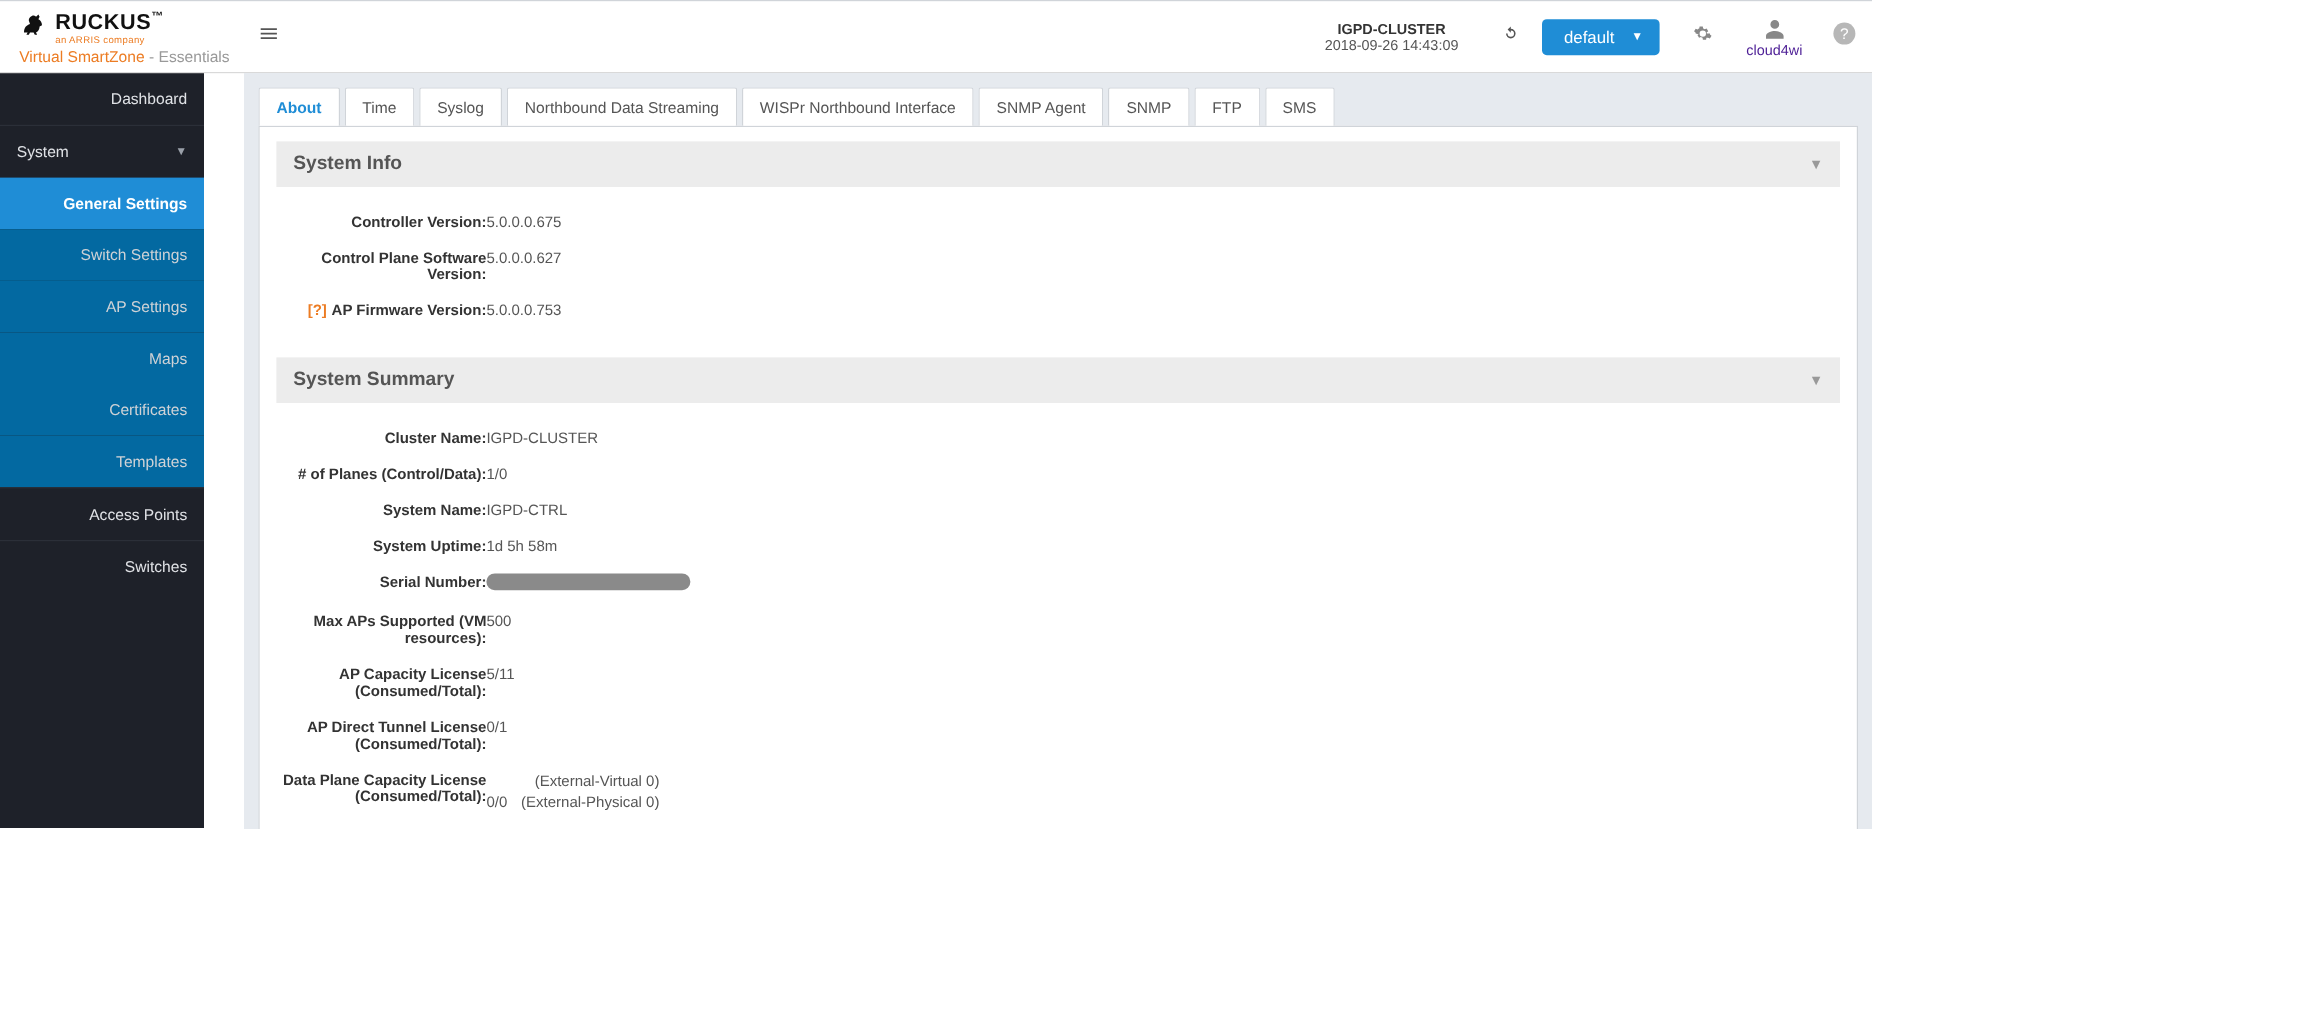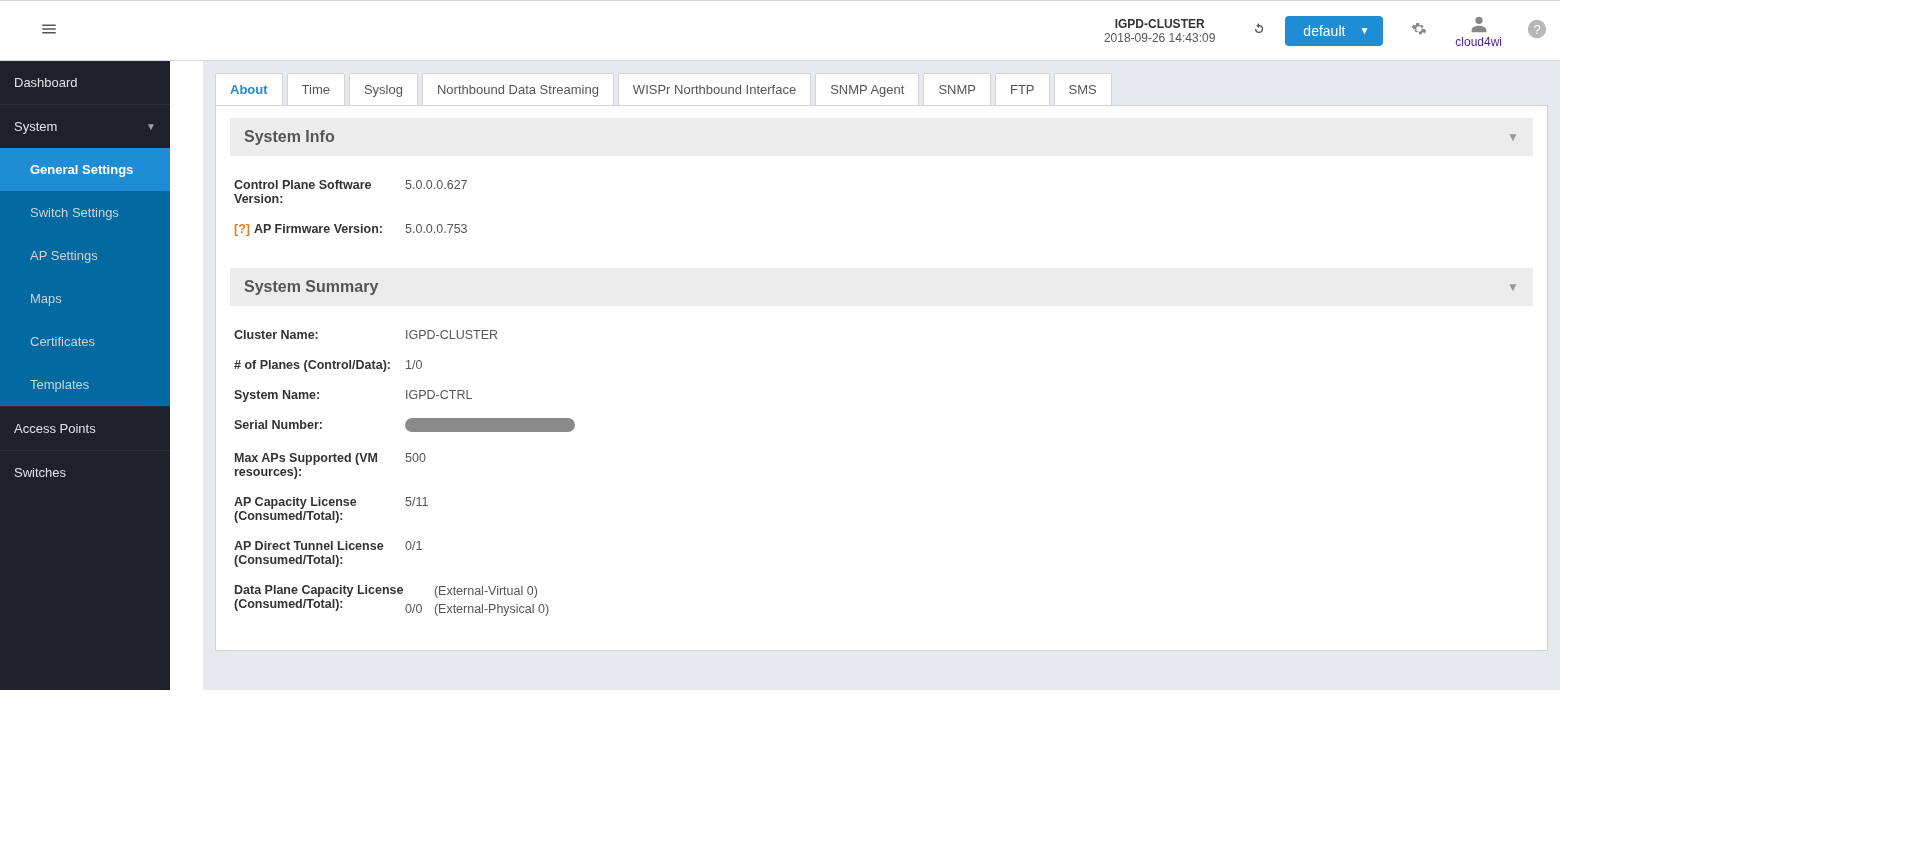--- a/index.html
+++ b/index.html
@@ -23,21 +23,21 @@
   .refresh-ico svg { width: 16px; height: 16px; }
   .default-btn { background: #1f8dd6; color: #fff; border: none; border-radius: 4px; height: 30px; padding: 0 14px 0 18px; display: flex; align-items: center; font-size: 14px; margin-right: 14px; cursor:pointer; }
   .default-btn .caret { margin-left: 14px; font-size: 10px; }
   .gear-ico { margin: 0 14px; color: #888; }
   .gear-ico svg { width: 16px; height: 16px; }
   .user-block { display: flex; flex-direction: column; align-items: center; margin: 0 14px; color: #4c1d95; font-size: 12px; }
   .user-block svg { width: 22px; height: 22px; fill:#888; }
   .help-ico { margin-left: 10px; color: #b7b7b7; }
   .help-ico svg { width: 22px; height: 22px; }
   
-  .main { display: flex; height: calc(690px - 60px); }
+  .main { display: flex; height: calc(690px - 60px); text-align: right; }
   .sidebar { width: 170px; background: #1e2129; color: #cfd2d6; font-size: 13px; display: flex; flex-direction: column; }
   .side-item { padding: 14px 14px; cursor: pointer; color: #e0e2e6; }
   .side-item.top { border-top: 1px solid #2b2f38; }
   .side-item.expandable { display: flex; align-items: center; justify-content: space-between; }
   .side-item.expandable .tri { font-size: 10px; color: #9aa0a9; }
   .sub-item { padding: 14px 14px 14px 30px; cursor: pointer; color: #cfd2d6; background:#0369a1; }
   .sub-item.active { background: #1f8dd6; color: #fff; font-weight: 700; }
   .content { flex: 1; background: #e6eaef; padding: 0; overflow: auto; margin-left: 33px; }
   .tabs-wrap { padding: 0 12px; }
   .tabs { display: flex; gap: 4px; margin-top: 0; padding-top: 12px; }
@@ -55,20 +55,34 @@
   .serial-bar { display:inline-block; width:170px; height:14px; background:#8a8a8a; border-radius:7px; }
   .section-gap { height: 24px; }
   
   .very-top { height:1px; background:#d0d4d9; }
 </style>
 </head>
 <body>
 
 <div class="very-top"></div>
 <div class="topbar">
+  <div class="logo-area">
+    <div class="logo-row">
+      <svg class="logo-dog" viewBox="0 0 24 24">
+          <path fill="#111" d="M4 20c0-4 2-6 5-7l-1-3c0-2 2-4 4-4 1 0 2 1 2 1l2-2 1 2-1 2c2 1 3 3 3 5l-2 1c0 2-1 4-3 5l1 2h-2l-1-2c-1 0-2 0-3 0l-1 2H6l1-2c-2 0-3 0-3 0z"></path>
+        </svg>
+      <span class="logo-text"><span>RUCKUS</span><span class="logo-tm">™</span></span>
+    </div>
+    <div class="logo-sub">an ARRIS company</div>
+    <div class="crumb">
+      <span class="orange">Virtual SmartZone</span>
+      <span> - </span>
+      <span>Essentials</span>
+    </div>
+  </div>
   <div class="menu-toggle">
     <svg viewBox="0 0 24 24">
         <path fill="currentColor" d="M3 6h18v2H3V6zm0 5h18v2H3v-2zm0 5h18v2H3v-2z"></path>
       </svg>
   </div>
   <div class="top-spacer"></div>
   <div class="cluster-block">
     <div class="cname">IGPD-CLUSTER</div>
     <div>2018-09-26  14:43:09</div>
   </div>
@@ -131,20 +145,24 @@
         <div class="tab">SMS</div>
       </div>
     </div>
 
     <div class="panel">
       <div class="section-head">
         <span>System Info</span>
         <span class="chev">▼</span>
       </div>
       <div class="kv-row">
+        <div class="kv-label">Controller Version:</div>
+        <div class="kv-value">5.0.0.0.675</div>
+      </div>
+      <div class="kv-row">
         <div class="kv-label">Control Plane Software Version:</div>
         <div class="kv-value">5.0.0.0.627</div>
       </div>
       <div class="kv-row">
         <div class="kv-label">
           <span class="help">[?]</span><span>AP Firmware Version:</span>
         </div>
         <div class="kv-value">5.0.0.0.753</div>
       </div>
 
@@ -158,20 +176,24 @@
         <div class="kv-label">Cluster Name:</div>
         <div class="kv-value">IGPD-CLUSTER</div>
       </div>
       <div class="kv-row">
         <div class="kv-label"># of Planes (Control/Data):</div>
         <div class="kv-value">1/0</div>
       </div>
       <div class="kv-row">
         <div class="kv-label">System Name:</div>
         <div class="kv-value">IGPD-CTRL</div>
+      </div>
+      <div class="kv-row">
+        <div class="kv-label">System Uptime:</div>
+        <div class="kv-value">1d 5h 58m</div>
       </div>
       <div class="kv-row">
         <div class="kv-label">Serial Number:</div>
         <div class="kv-value"><span class="serial-bar"></span></div>
       </div>
       <div class="kv-row">
         <div class="kv-label">Max APs Supported (VM resources):</div>
         <div class="kv-value">500</div>
       </div>
       <div class="kv-row">

